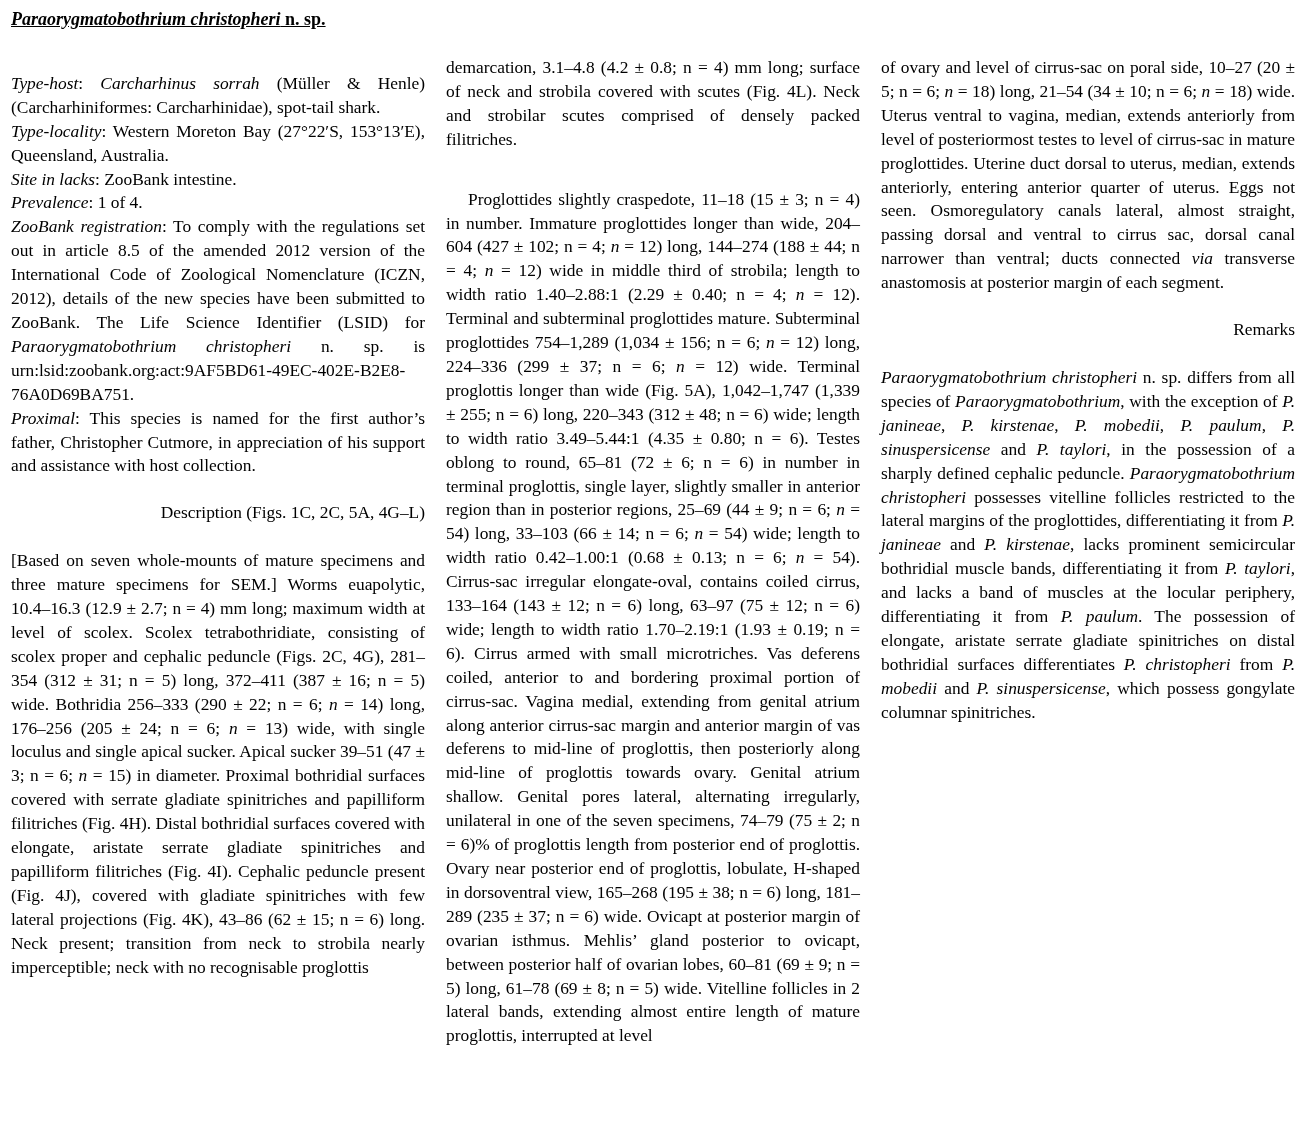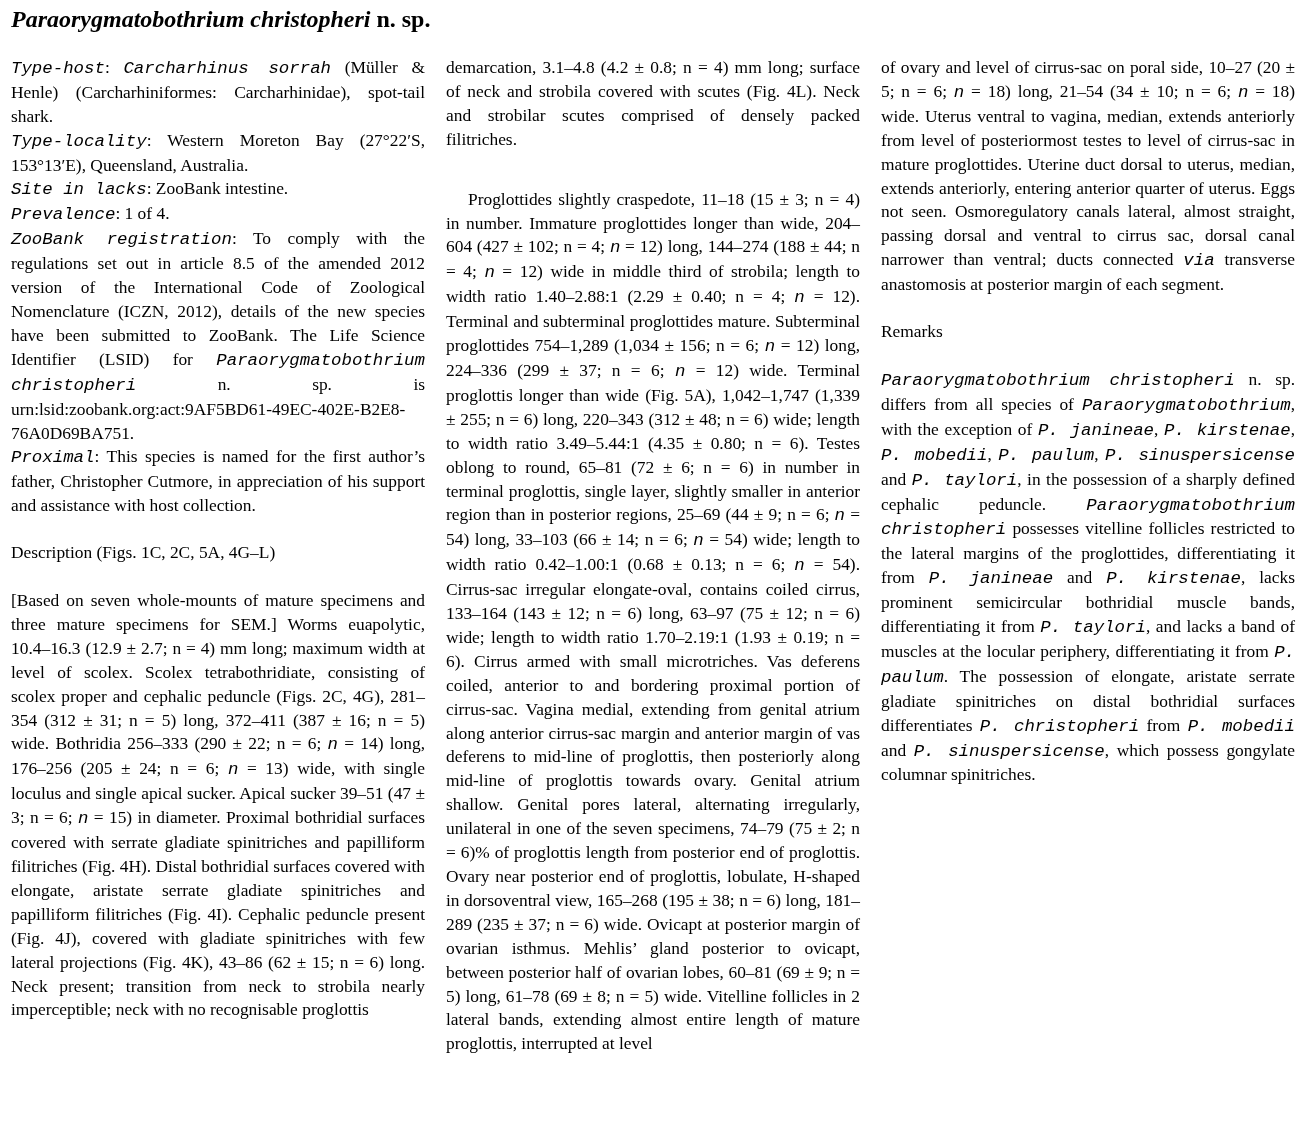--- a/index.html
+++ b/index.html
@@ -24,38 +24,39 @@
     flex: 0 0 414px;
     width: 414px;
     font-size: 17.4px;
     line-height: 23.9px;
     text-align: justify;
   }
   .column.continuation {
     padding-top: 48px;
   }
   .species-title {
-    font-size: 24px;
+    font-size: 18px;
     font-weight: 700;
     text-align: left;
-    margin: 0 0 24px 0;
+    margin: 0 0 40px 0;
     white-space: nowrap;
+    text-decoration: underline;
   }
   .section-heading {
     margin: 23px 0 24px 0;
-    text-align: left;
+    text-align: right;
   }
   .paragraph {
     margin: 0;
   }
   .paragraph.indent {
     text-indent: 22px;
     margin-top: 36px;
   }
-  .italic { font-style: italic; font-family: Liberation Mono, monospace; }
+  .italic { font-style: italic; }
   .bold { font-weight: 700; }
   .bold-italic { font-weight: 700; font-style: italic; }
 </style>
 </head>
 <body>
 
 <div class="page">
   <div class="column">
       <div class="species-title"><span class="bold-italic">Paraorygmatobothrium christopheri</span><span class="bold"> n. sp.</span></div>
       <div class="paragraph"><span class="italic">Type-host</span><span>: </span><span class="italic">Carcharhinus sorrah</span><span> (Müller &amp; Henle) (Carcharhiniformes: Carcharhinidae), spot-tail shark.</span></div>

